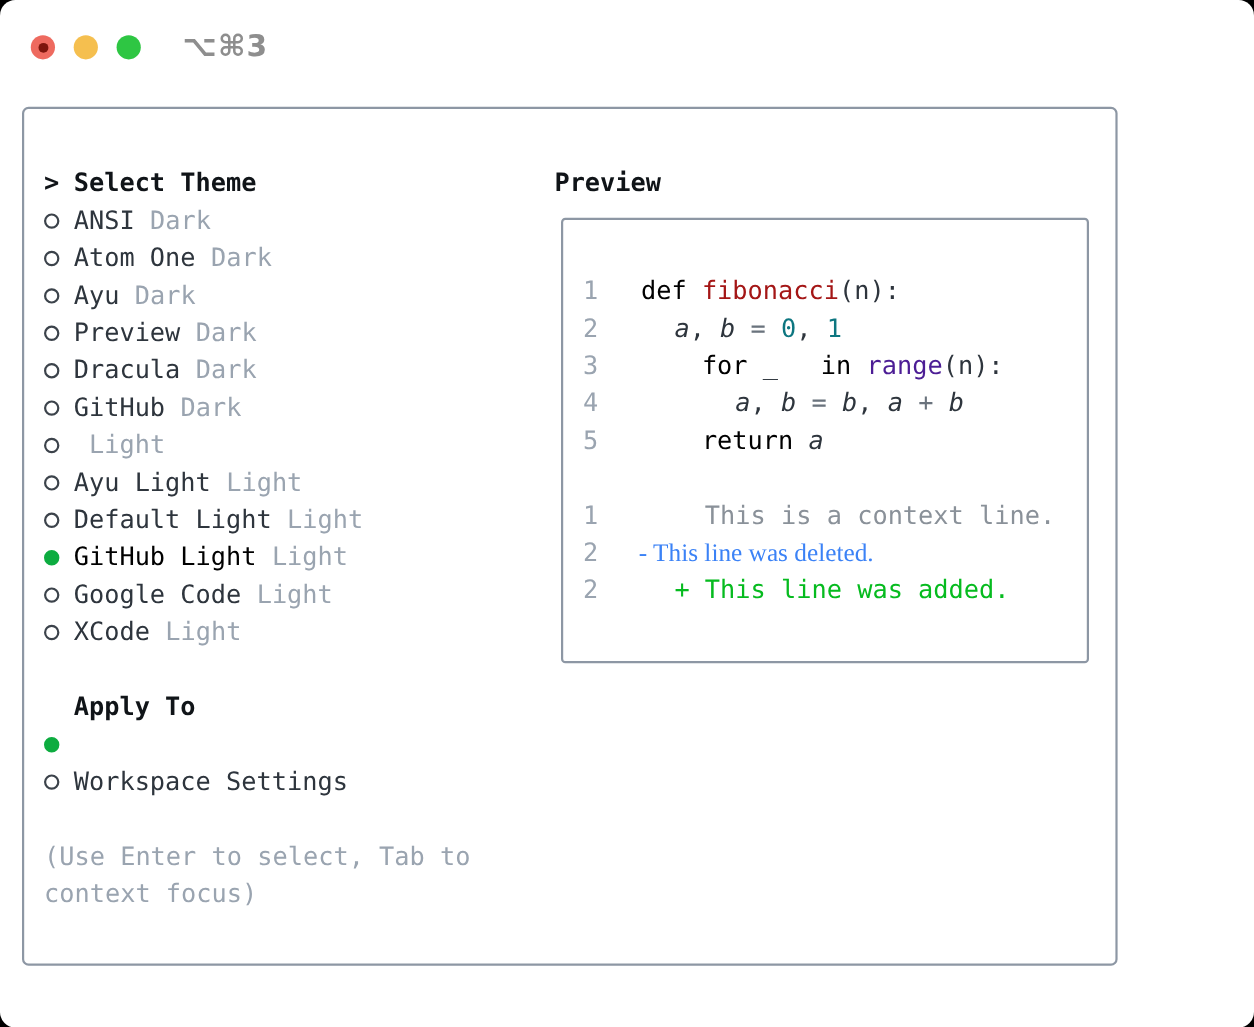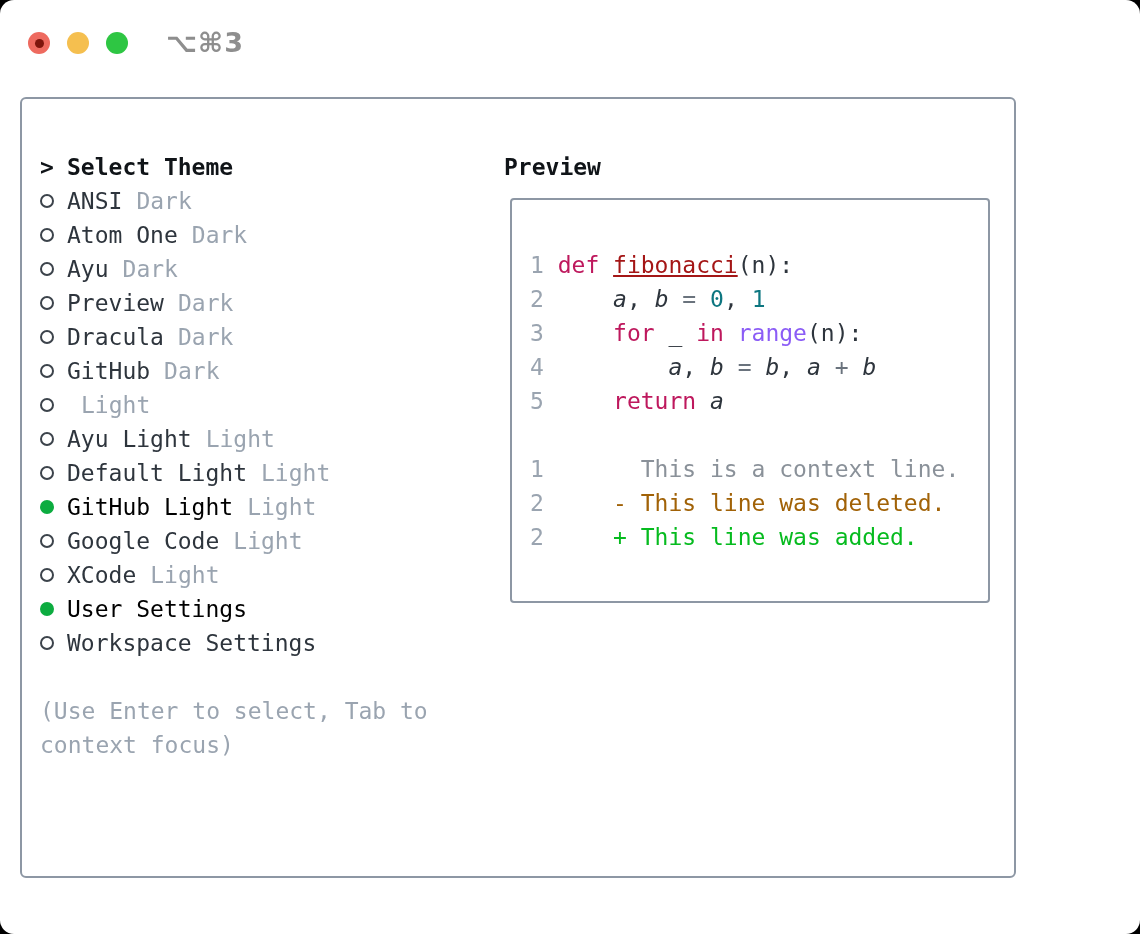--- a/index.html
+++ b/index.html
@@ -42,29 +42,29 @@
   .hint{margin-top:34px;color:#9aa4b0;}
   
   .preview-box{
     margin-top:14px;margin-left:6px;width:480px;height:405px;box-sizing:border-box;
     border:2px solid #8d97a4;border-radius:4px;padding:48px 18px 0 18px;overflow:hidden;
   }
   .crow{display:flex;height:34px;align-items:center;}
   .lno{color:#9aa4b0;width:2ch;flex:none;white-space:pre;}
   .ctext{white-space:pre;}
   .tk-d{color:#2e353d;}
-  .tk-k{color:#be185d;}
-  .tk-fn{color:#a41616;text-decoration:underline;}
+  .tk-k{color:#000000;margin-left:25px;}
+  .tk-fn{color:#a41616;}
   .tk-n{color:#0d7680;}
-  .tk-b{color:#8b5cf6;}
+  .tk-b{color:#4c1d95;}
   .tk-v{color:#2e353d;font-style:italic;}
   .tk-o{color:#6a737d;}
   .diff-sep{height:34px;}
   .diff-ctx .ctext{color:#8a9199;}
-  .diff-del .ctext{color:#a16207;}
+  .diff-del .ctext{color:#3b82f6;font-family:Liberation Serif, serif;}
   .diff-add .ctext{color:#06bb1f;}
 </style>
 </head>
 <body>
 
 <div class="window">
 
   <div class="titlebar">
     <div class="lights">
       <span class="light red">
@@ -162,25 +162,28 @@
         <span class="suffix">Light</span>
       </div>
       <div class="row">
         <span class="bullet-col">
             <span class="radio"></span>
           </span>
         <span class="label">XCode</span>
         <span class="suffix">Light</span>
       </div>
 
+      <div class="row apply-header">
+        <span class="bullet-col"></span>
+          <span class="header-label">Apply To</span>
+      </div>
       <div class="row selected">
         <span class="bullet-col">
             <span class="radio"></span>
           </span>
-        <span class="label">User Settings</span>
       </div>
       <div class="row">
         <span class="bullet-col">
             <span class="radio"></span>
           </span>
         <span class="label">Workspace Settings</span>
       </div>
 
       <div class="hint">
         <div>(Use Enter to select, Tab to</div>

